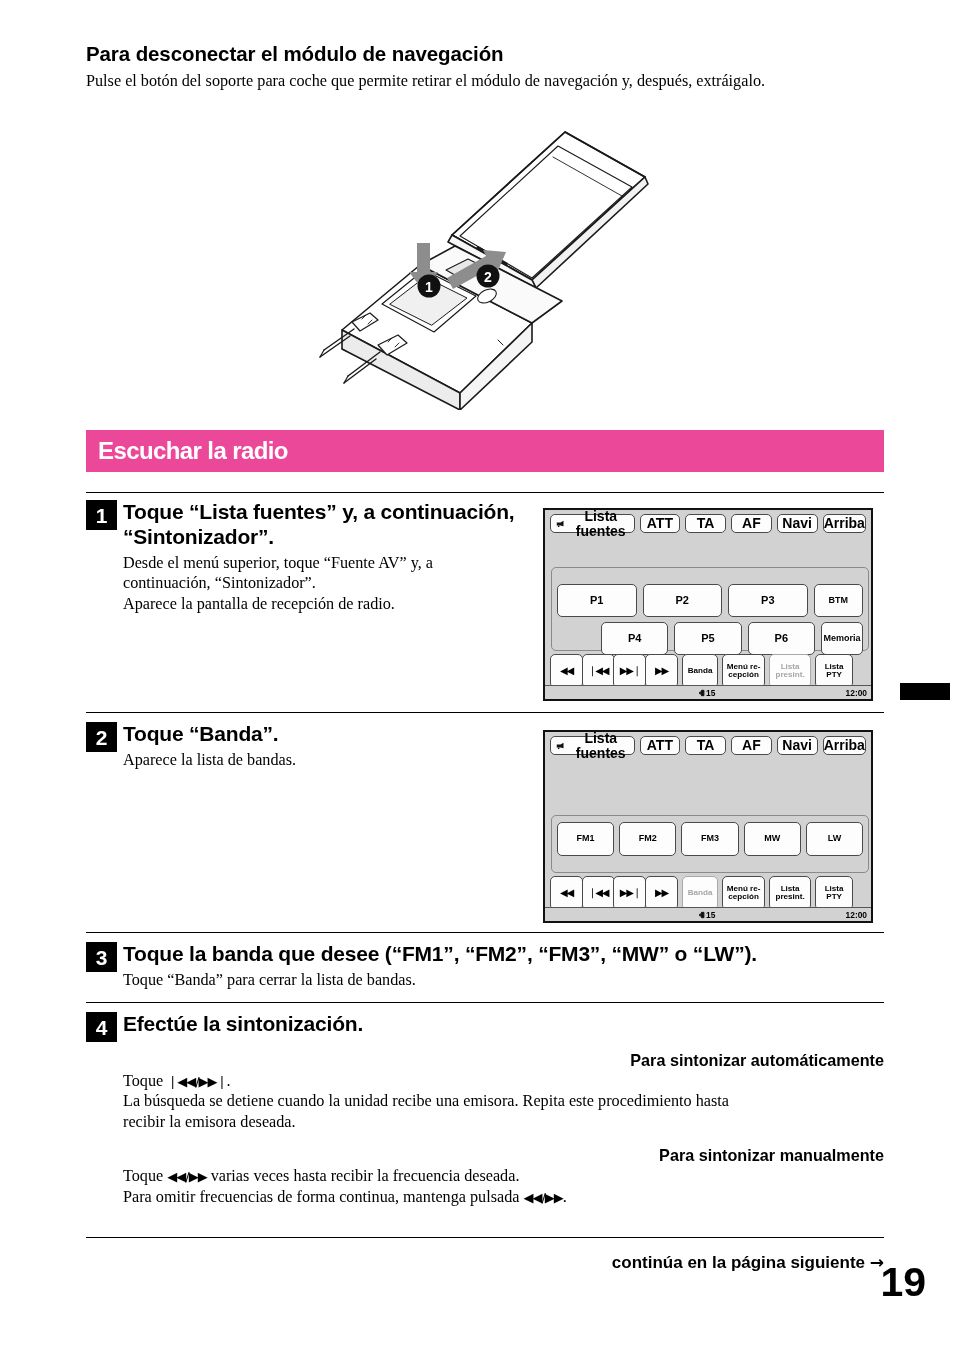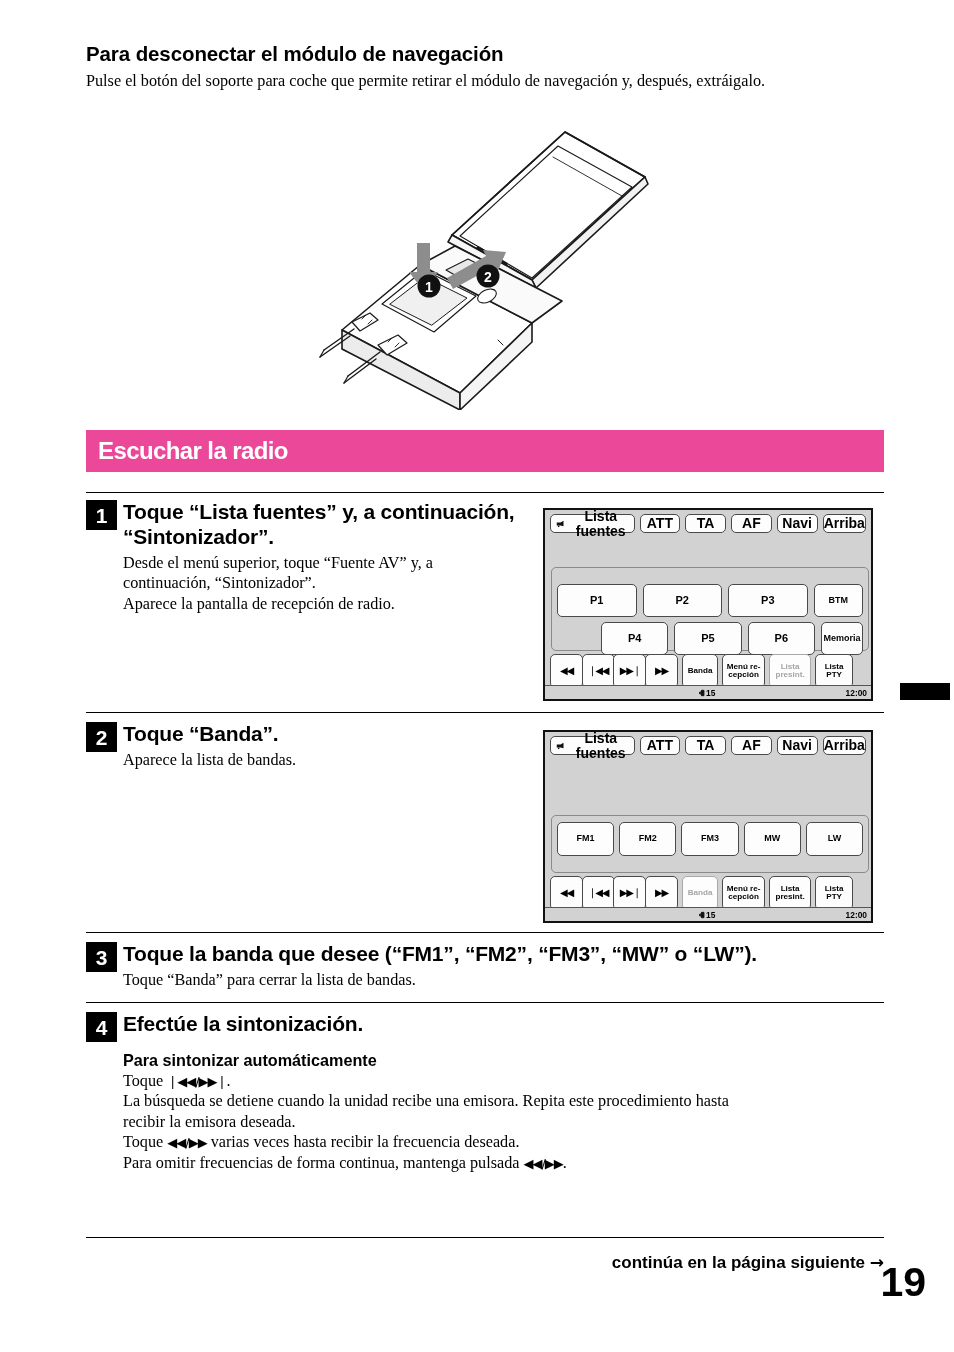--- a/index.html
+++ b/index.html
@@ -79,20 +79,21 @@
     font-family: "Liberation Serif", serif;
     font-size: 16.2px;
     line-height: 1.26;
     margin: 0;
   }
   .sub-head {
     font-family: "Liberation Sans", sans-serif;
     font-weight: bold;
     font-size: 16.2px;
     margin: 14px 0 1px 0;
+    text-align: right;
   }
   .glyph { font-family: "DejaVu Sans", sans-serif; font-size: 13px; letter-spacing: -1px; }
 
   
   .screen {
     position: absolute;
     width: 330px; height: 193px;
     background: #d2d2d2;
     border: 2px solid #111;
     padding: 4px 5px 0 5px;
@@ -442,20 +443,21 @@
     <div class="step-body">
       <p class="step-title">Efectúe la sintonización.</p>
 
       <p class="sub-head">Para sintonizar automáticamente</p>
       <p class="step-desc">
         <span>Toque </span><span class="glyph">❘◀◀/▶▶❘</span><span>.</span>
       </p>
       <p class="step-desc">La búsqueda se detiene cuando la unidad recibe una emisora. Repita este procedimiento hasta</p>
       <p class="step-desc">recibir la emisora deseada.</p>
 
+      <p class="sub-head">Para sintonizar manualmente</p>
       <p class="step-desc">
         <span>Toque </span><span class="glyph">◀◀/▶▶</span><span> varias veces hasta recibir la frecuencia deseada.</span>
       </p>
       <p class="step-desc">
         <span>Para omitir frecuencias de forma continua, mantenga pulsada </span><span class="glyph">◀◀/▶▶</span><span>.</span>
       </p>
     </div>
   </div>
 
   <div class="footer-rule"></div>

